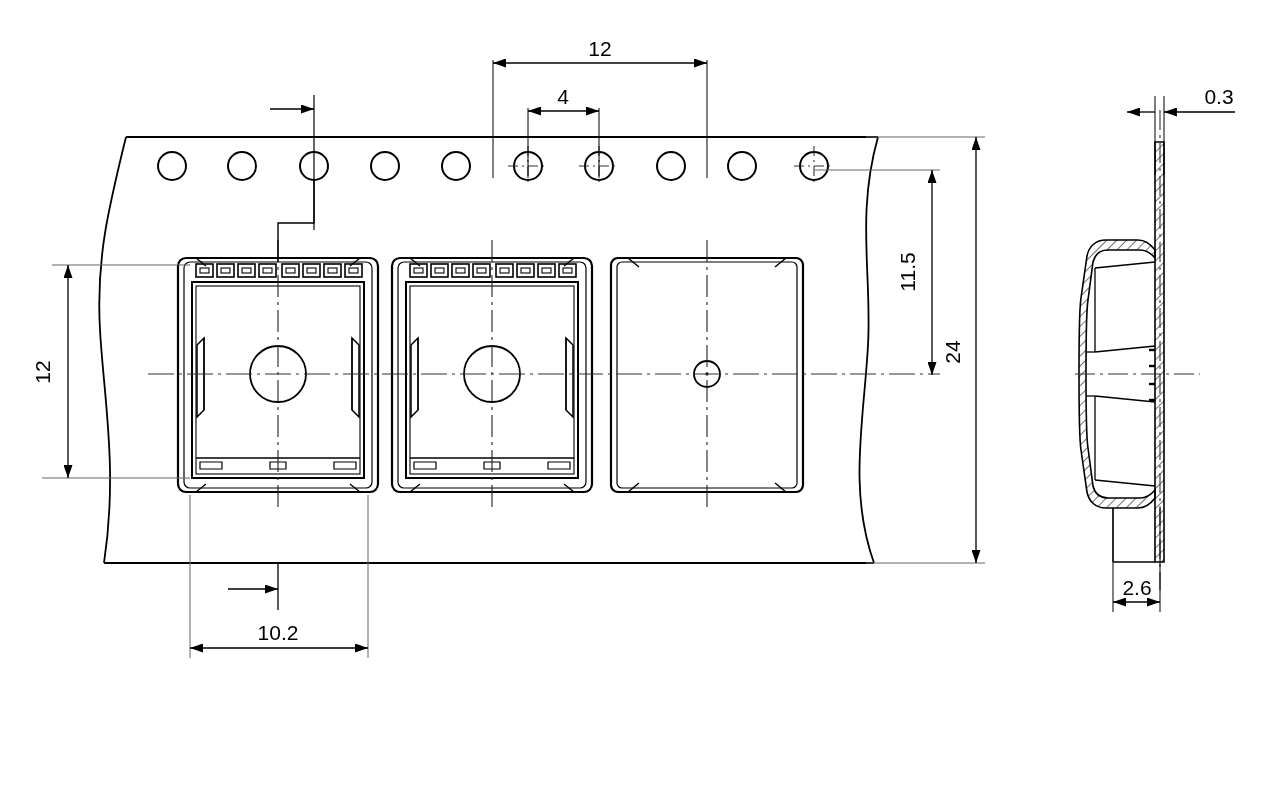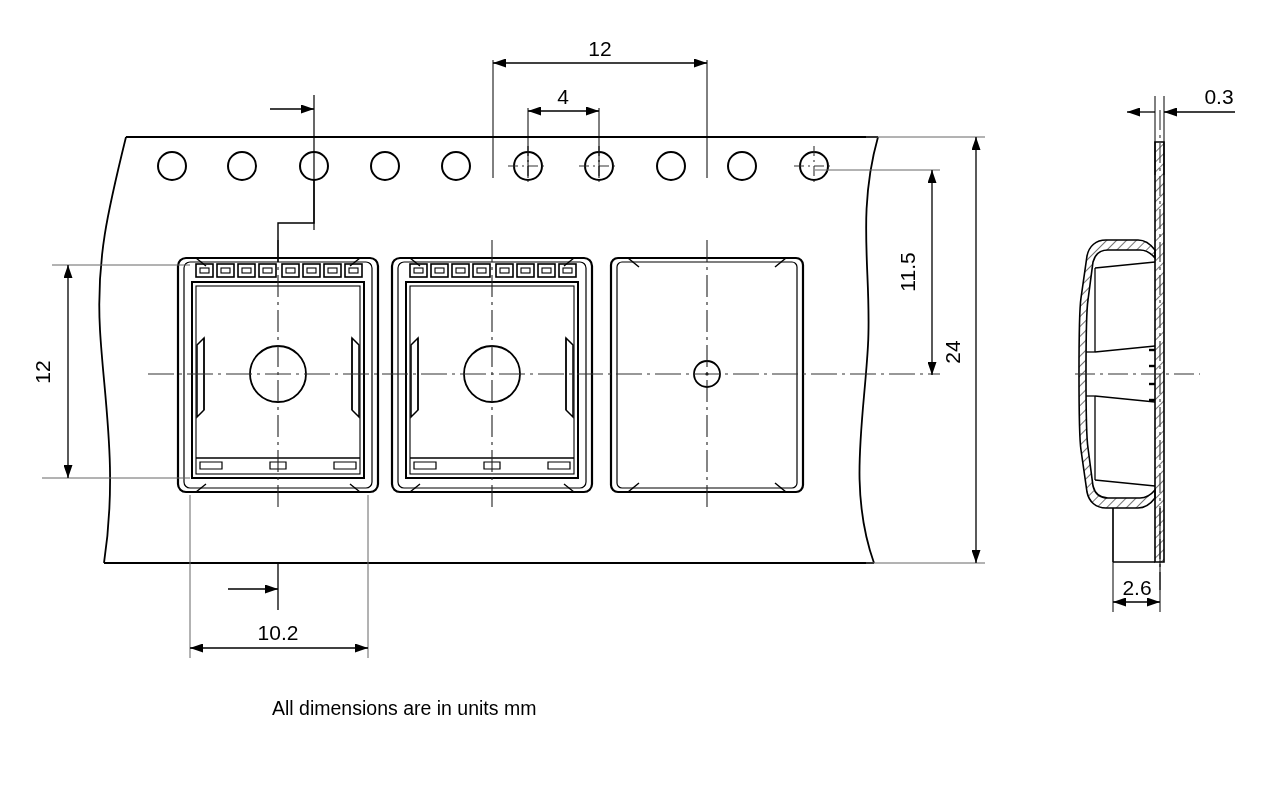--- a/index.html
+++ b/index.html
@@ -273,14 +273,13 @@
     <g>
       <line x1="1113" y1="508" x2="1113" y2="612" stroke="#000" stroke-width="1"></line>
       <line x1="1160" y1="508" x2="1160" y2="612" stroke="#000" stroke-width="1"></line>
       <line x1="1113" y1="602" x2="1160" y2="602" stroke="#000" stroke-width="1.3" marker-start="url(#arrTail)" marker-end="url(#arrHead)"></line>
       <text x="1137" y="595" class="dimtxt" text-anchor="middle">2.6</text>
     </g>
   </g>
 </svg>
 
 <div class="notes">
-  <span class="note-line">All dimensions are in units mm</span>
 </div>
 
 </body></html>

